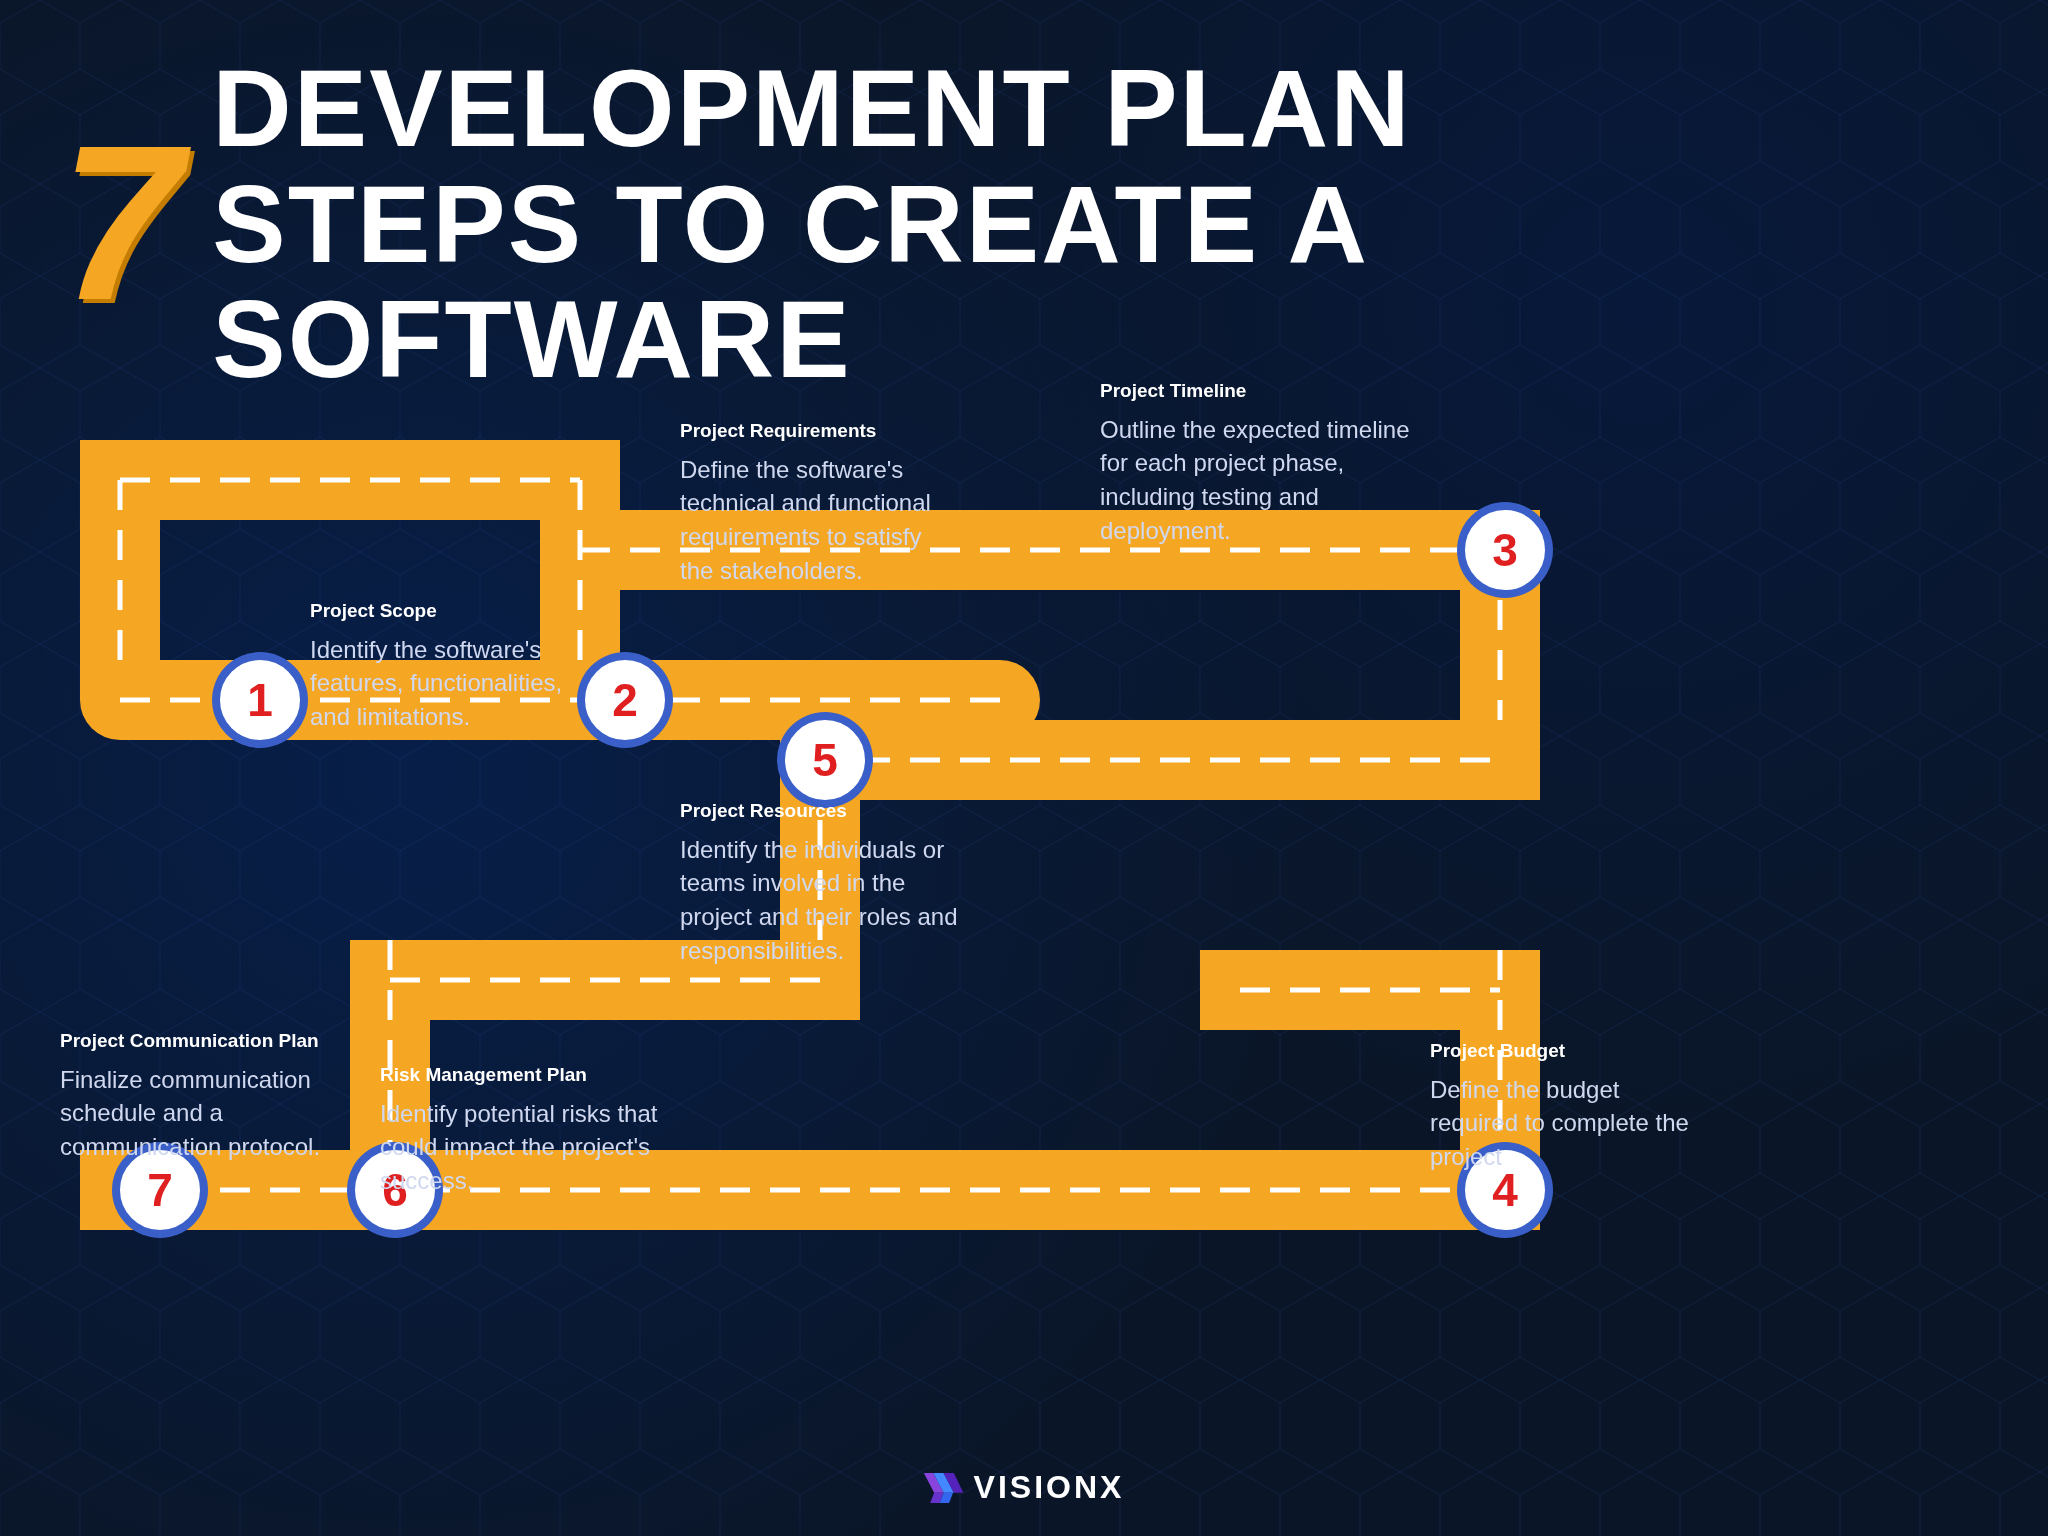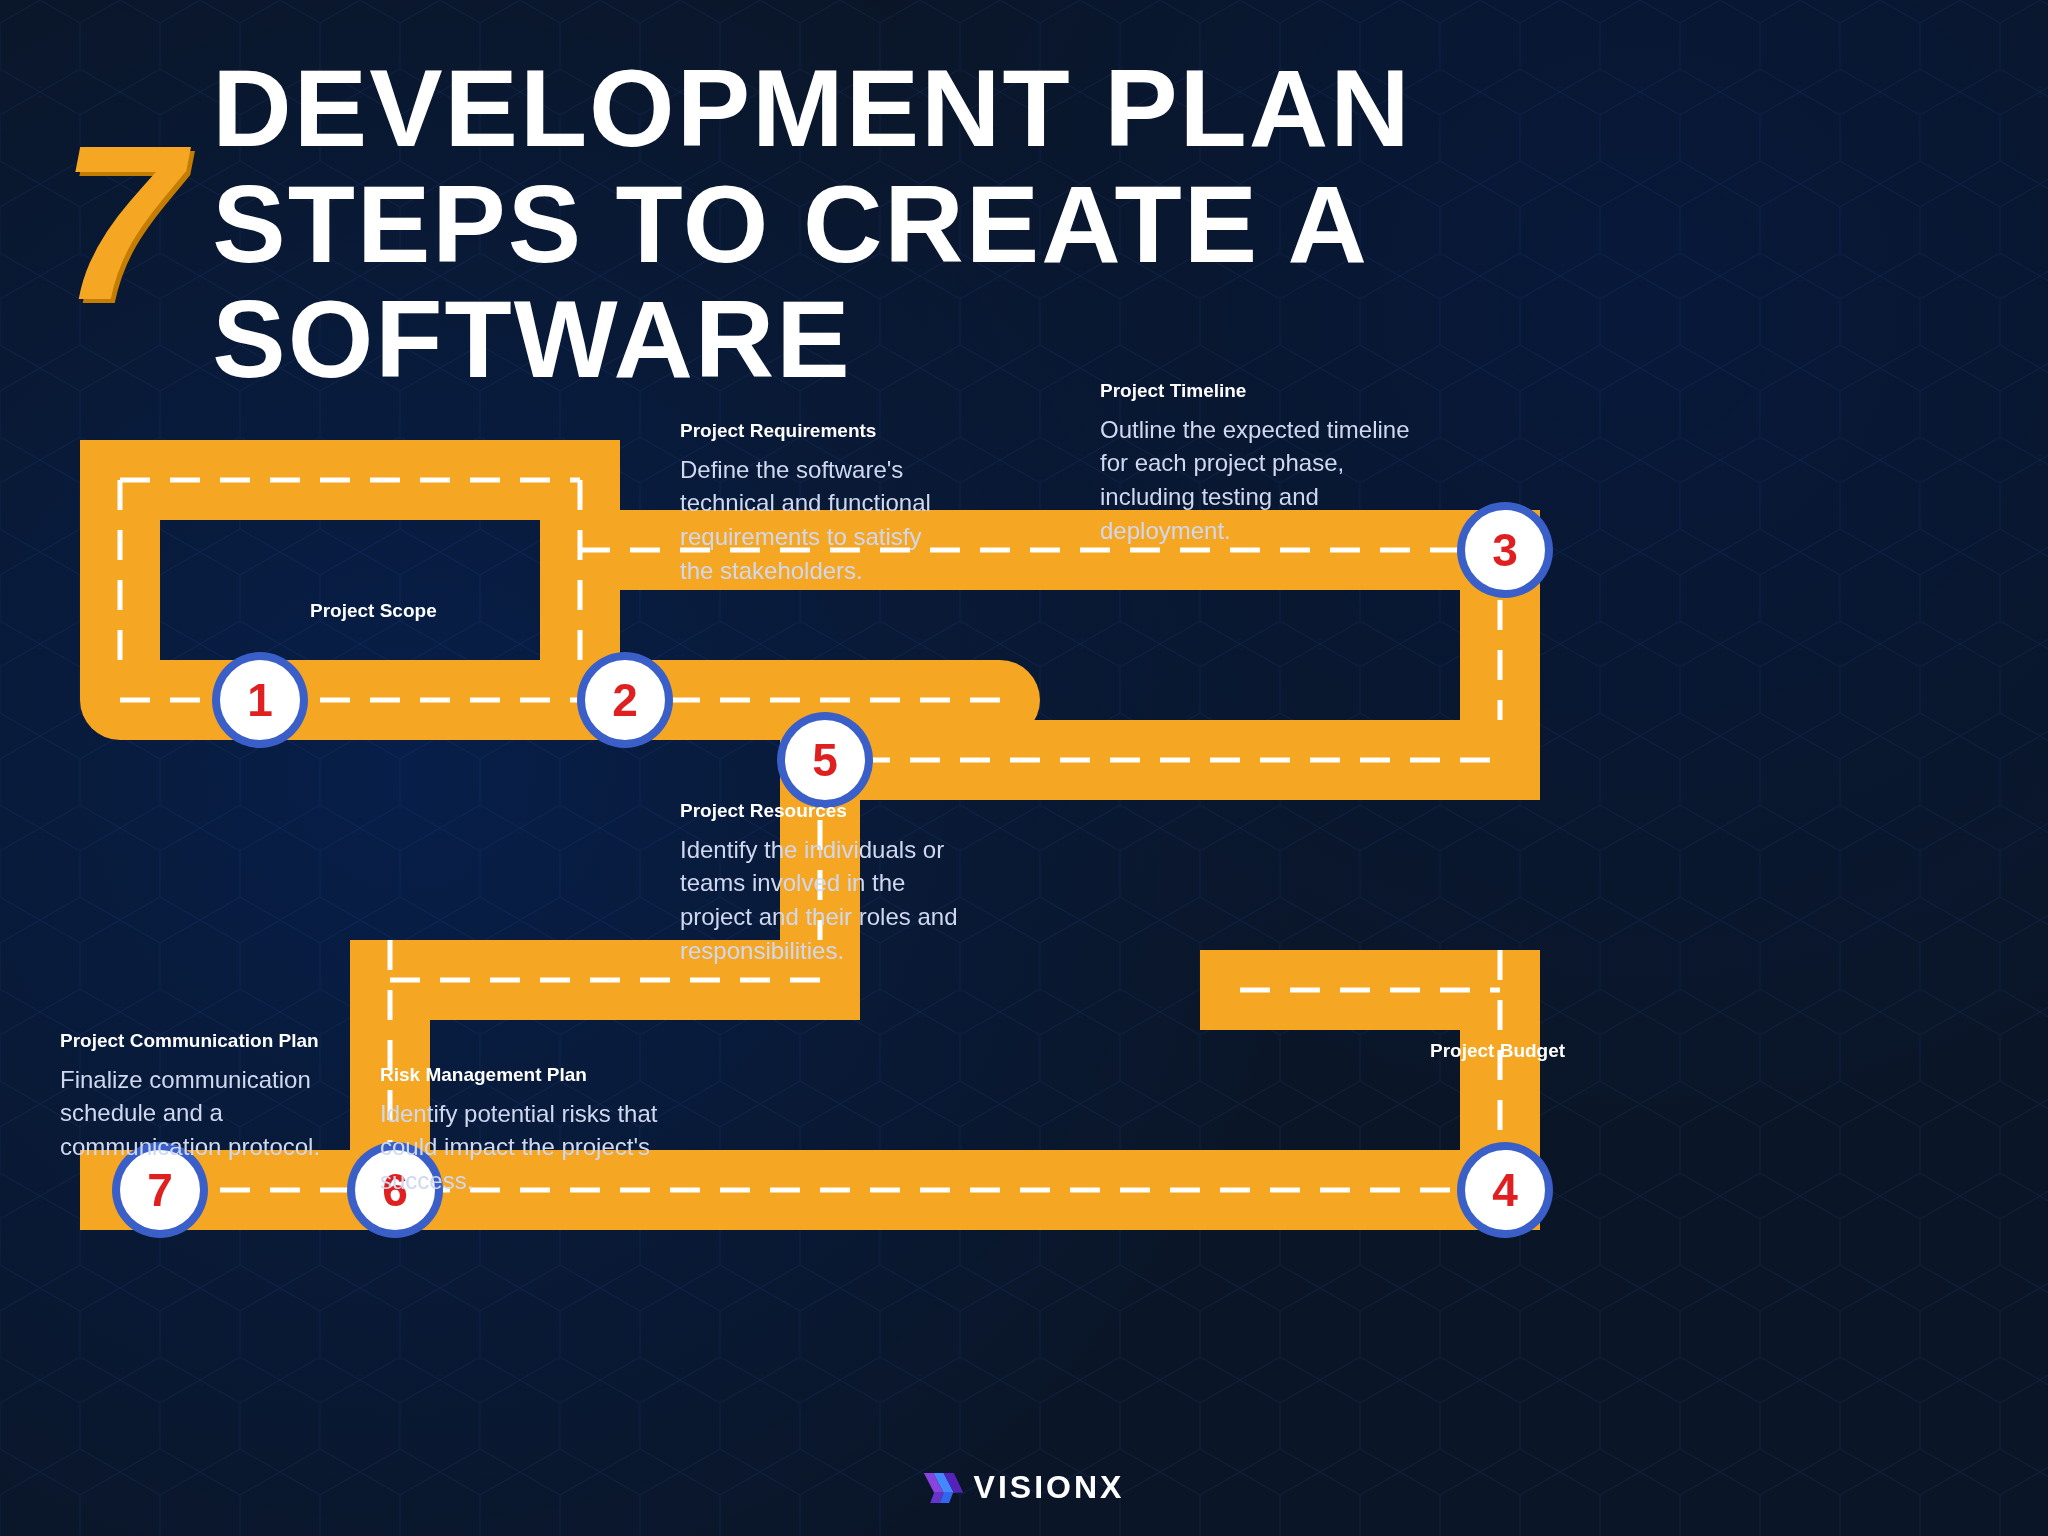--- a/index.html
+++ b/index.html
@@ -230,20 +230,21 @@
 
     <line x1="1240" y1="990" x2="1500" y2="990" stroke="white" stroke-width="5" stroke-dasharray="30,20"></line>
   </svg>
 
   <div class="step-circle" style="left: 215px; top: 655px;">
     <span>1</span>
   </div>
 
   <div class="step-content" style="left: 310px; top: 600px;">
     <div class="step-title">Project Scope</div>
+    <div class="step-desc">Identify the software's features, functionalities, and limitations.</div>
   </div>
 
   <div class="step-circle" style="left: 580px; top: 655px;">
     <span>2</span>
   </div>
 
   <div class="step-content" style="left: 680px; top: 420px;">
     <div class="step-title">Project Requirements</div>
     <div class="step-desc">Define the software's technical and functional requirements to satisfy the stakeholders.</div>
   </div>
@@ -256,20 +257,21 @@
     <div class="step-title">Project Timeline</div>
     <div class="step-desc">Outline the expected timeline for each project phase, including testing and deployment.</div>
   </div>
 
   <div class="step-circle" style="left: 1460px; top: 1145px;">
     <span>4</span>
   </div>
 
   <div class="step-content" style="left: 1430px; top: 1040px; max-width: 280px;">
     <div class="step-title">Project Budget</div>
+    <div class="step-desc">Define the budget required to complete the project</div>
   </div>
 
   <div class="step-circle" style="left: 780px; top: 715px;">
     <span>5</span>
   </div>
 
   <div class="step-content" style="left: 680px; top: 800px; max-width: 300px;">
     <div class="step-title">Project Resources</div>
     <div class="step-desc">Identify the individuals or teams involved in the project and their roles and responsibilities.</div>
   </div>

